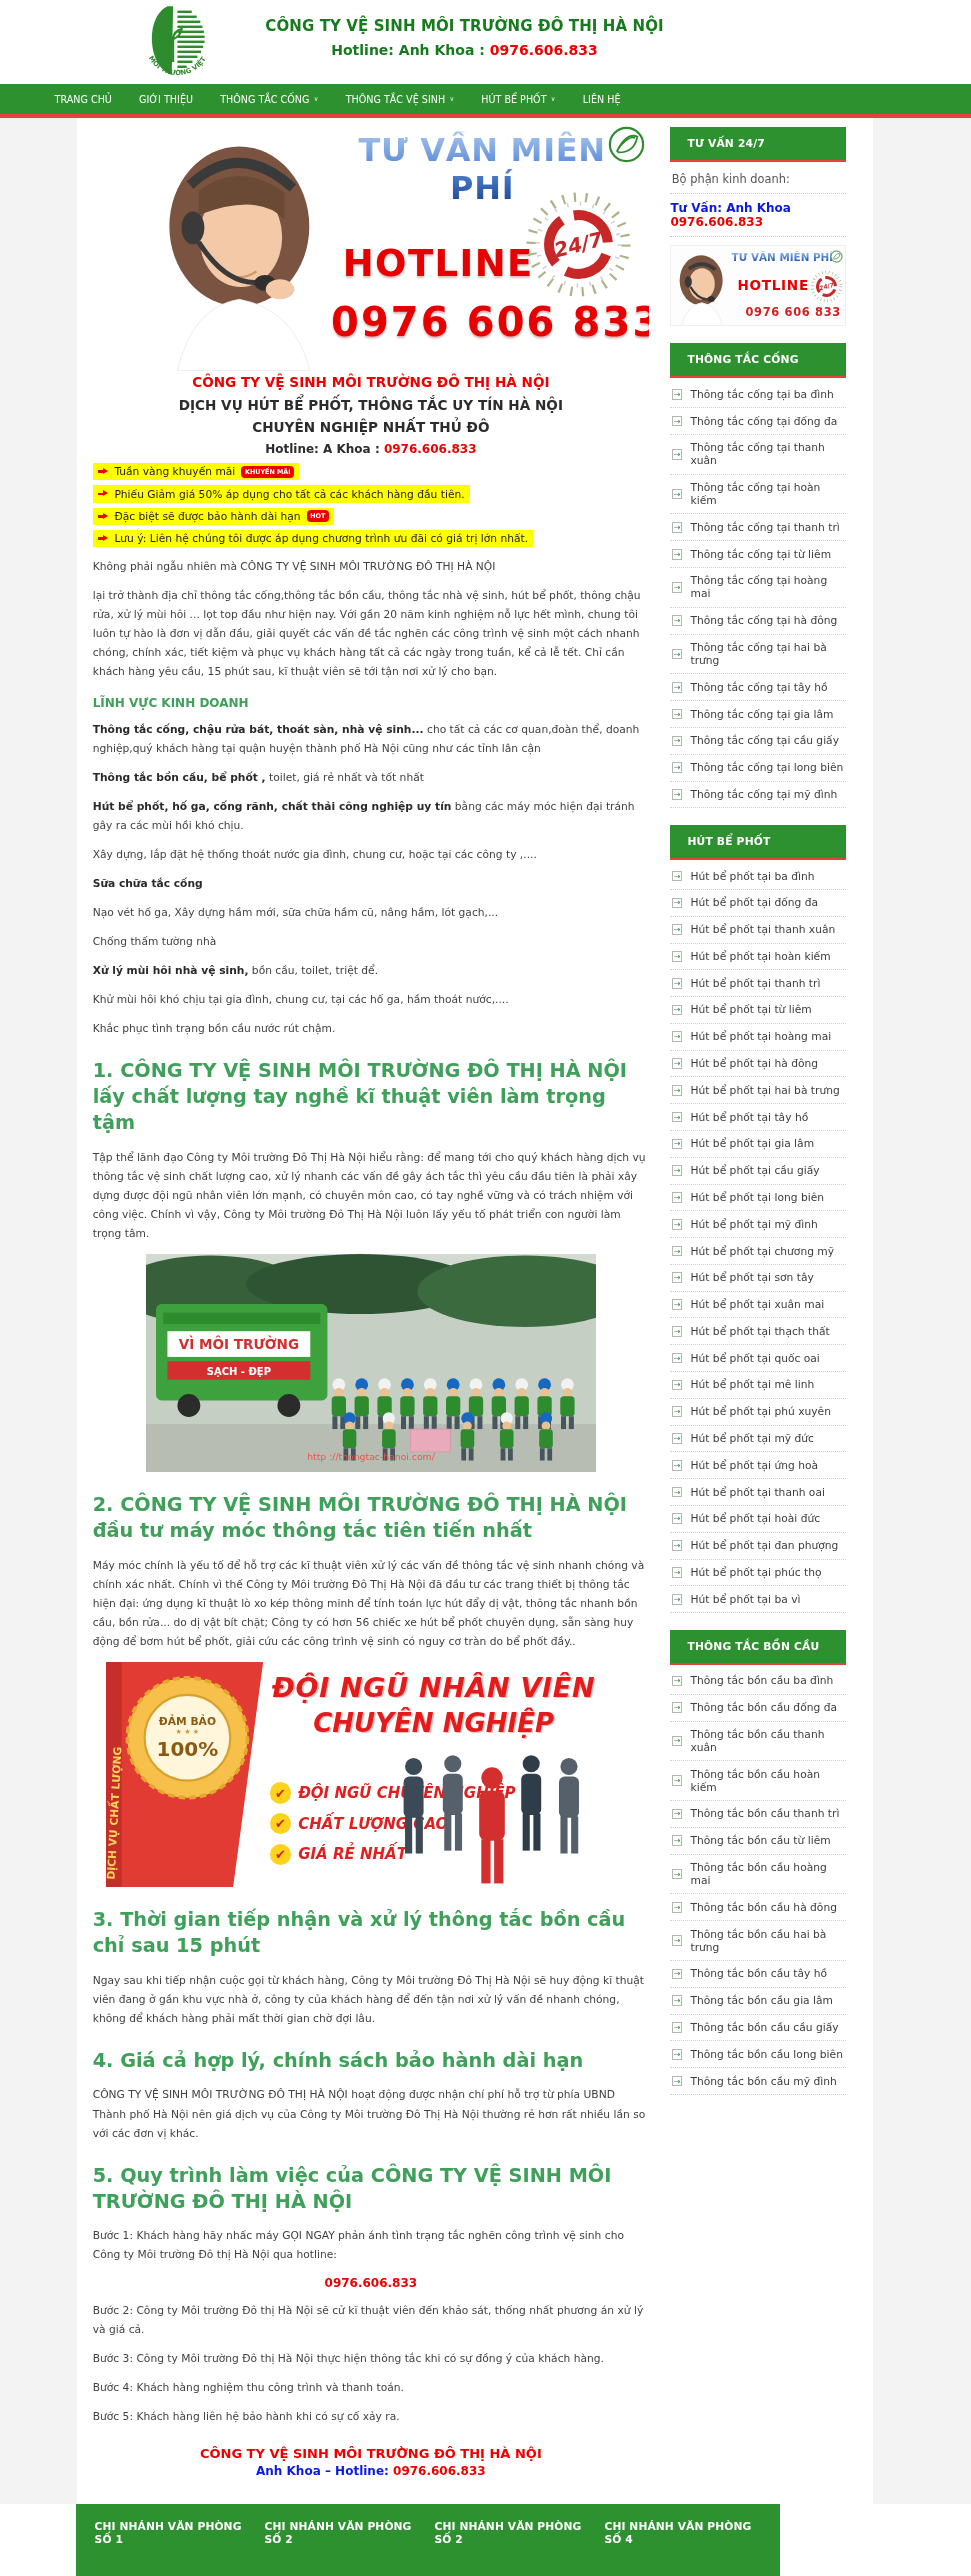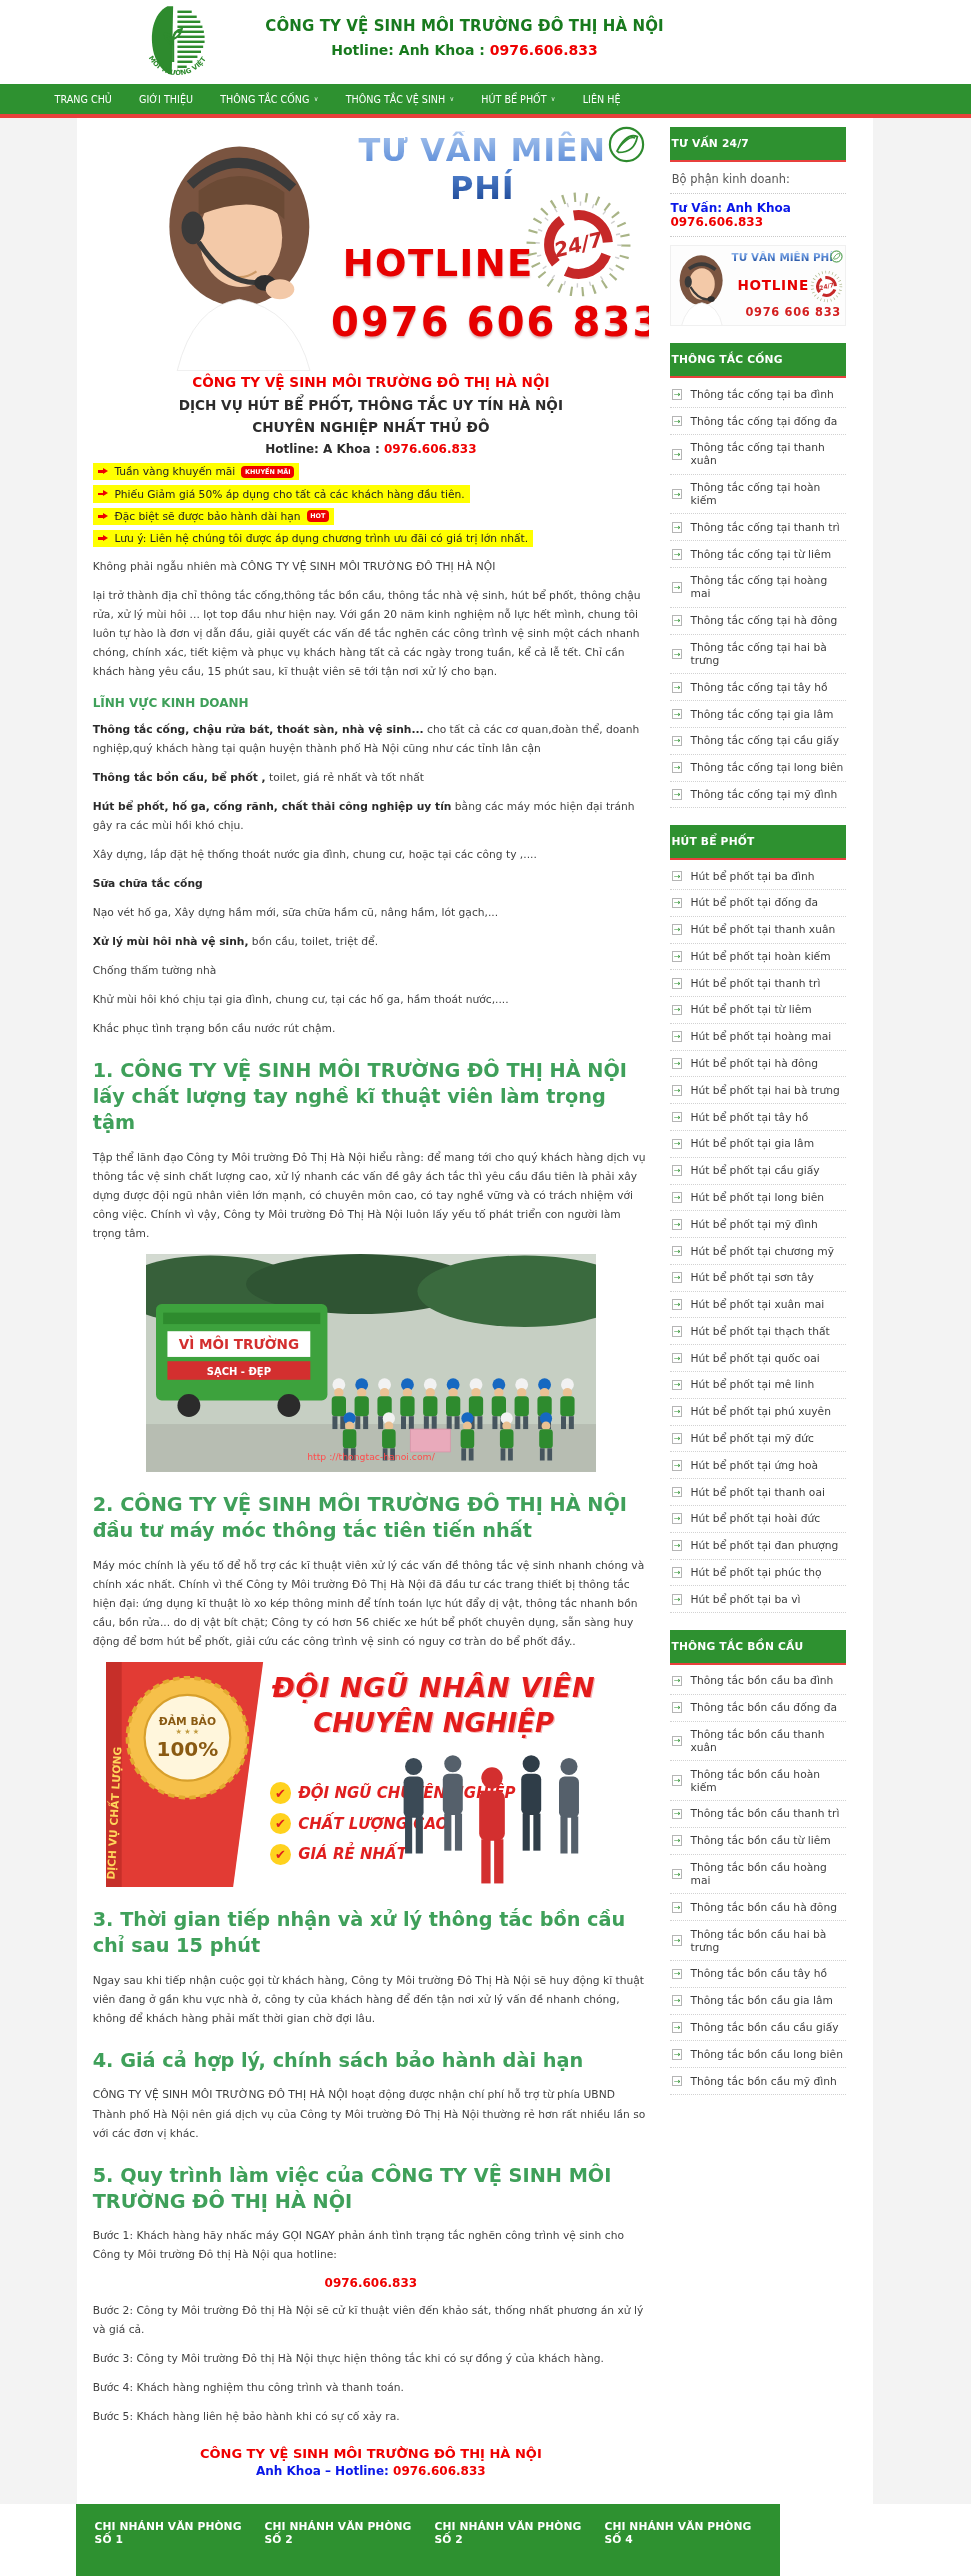--- a/index.html
+++ b/index.html
@@ -77,21 +77,21 @@
   .p2-title .l2{font-size:26px;margin-top:4.3px;text-shadow:1.4px 1.4px 0 #f6bcbc}
   .p2-checks{position:absolute;left:177px;top:120px}
   .p2-check{display:flex;align-items:center;gap:7.1px;margin-bottom:9.3px}
   .check-icon{width:21.4px;height:21.4px;border-radius:50%;background:#ffd21e;color:#e01f1f;display:inline-flex;align-items:center;justify-content:center;font-size:13px;font-weight:bold}
   .check-icon::before{content:"✔"}
   .p2-check-label{color:#e01f1f;font-weight:bold;font-style:italic;font-size:15px}
   .p2-ribbon{position:absolute;left:0;top:0}
   .p2-people{position:absolute;right:4.3px;bottom:0}
 
   
-  .side-header{background:var(--green);color:#fff;font-weight:bold;font-size:10.7px;letter-spacing:0.2px;padding:10px 1px;border-bottom:2.9px solid var(--red);margin:17px 0 2.9px;cursor:default}
+  .side-header{background:var(--green);color:#fff;font-weight:bold;font-size:10.7px;letter-spacing:0.2px;padding:10px 17px;border-bottom:2.9px solid var(--red);margin:17px 0 2.9px;cursor:default}
   .side-header.first{margin-top:8.6px}
   .contact-dept{font-size:11.4px;color:#555;margin:10px 1.4px 7.1px}
   .contact-row{border-top:0.7px dotted #c9c9c9;border-bottom:0.7px dotted #c9c9c9;padding:7.1px 0;font-size:12px;font-weight:bold}
   .contact-row .who{color:var(--blue)}
   .contact-row .num{color:var(--tred);cursor:pointer}
   .mini-banner{margin-top:8.6px;position:relative;height:81px;background:#fdfdfd;border:0.7px solid #f0f0f0;overflow:hidden}
   .mb-title{position:absolute;left:54px;top:5px;width:114px;text-align:center;font-size:10.4px;font-weight:bold}
   .mb-leaf{position:absolute;right:2.1px;top:3.6px;width:13px;height:13px}
   .mb-hot{position:absolute;left:66px;top:31px;font-size:13.6px;font-weight:bold;color:#e60000;letter-spacing:0.7px}
   .mb-phone{position:absolute;left:74px;top:59px;font-size:11.4px;font-weight:bold;color:#d42020;letter-spacing:0.7px}
@@ -265,23 +265,23 @@
             <p class="p"><span class="lead">Thông tắc bồn cầu, bể phốt ,</span><span> toilet,  giá rẻ nhất và tốt nhất</span></p>
 
             <p class="p"><span class="lead">Hút bể phốt, hố ga, cống rãnh, chất thải công nghiệp uy tín</span><span> bằng các máy móc hiện đại tránh gây ra các mùi hồi khó chịu.</span></p>
 
             <p class="p"><span>Xây dựng, lắp đặt hệ thống thoát nước gia đình, chung cư, hoặc tại các công ty ,....</span></p>
 
             <p class="p"><span class="lead">Sữa chữa tắc cống</span><span></span></p>
 
             <p class="p"><span>Nạo vét hố ga, Xây dựng hầm mới, sữa chữa hầm cũ, nâng hầm, lót gạch,...</span></p>
 
+            <p class="p"><span>Chống thấm tường nhà</span></p>
+
             <p class="p"><span class="lead">Xử lý mùi hôi nhà vệ sinh,</span><span> bồn cầu, toilet, triệt để.</span></p>
-
-            <p class="p"><span>Chống thấm tường nhà</span></p>
 
             <p class="p"><span>Khử mùi hôi khó chịu tại gia đình, chung cư, tại các hố ga, hầm thoát nước,....</span></p>
 
             <p class="p"><span>Khắc phục tình trạng bồn cầu nước rút chậm.</span></p>
           </div>
 
         <h2 class="sec">
           <span>1. CÔNG TY VỆ SINH MÔI TRƯỜNG ĐÔ THỊ HÀ NỘI</span><br><span>lấy chất lượng tay nghề kĩ thuật viên làm trọng tậm</span>
         </h2>
         <p class="p">Tập thể lãnh đạo Công ty Môi trường Đô Thị Hà Nội hiểu rằng: để mang tới cho quý khách hàng dịch vụ thông tắc vệ sinh chất lượng cao, xử lý nhanh các vấn đề gây ách tắc thì yêu cầu đầu tiên là phải xây dựng được đội ngũ nhân viên lớn mạnh, có chuyên môn cao, có tay nghề vững và có trách nhiệm với công việc. Chính vì vậy, Công ty Môi trường Đô Thị Hà Nội luôn lấy yếu tố phát triển con người làm trọng tâm.</p>

